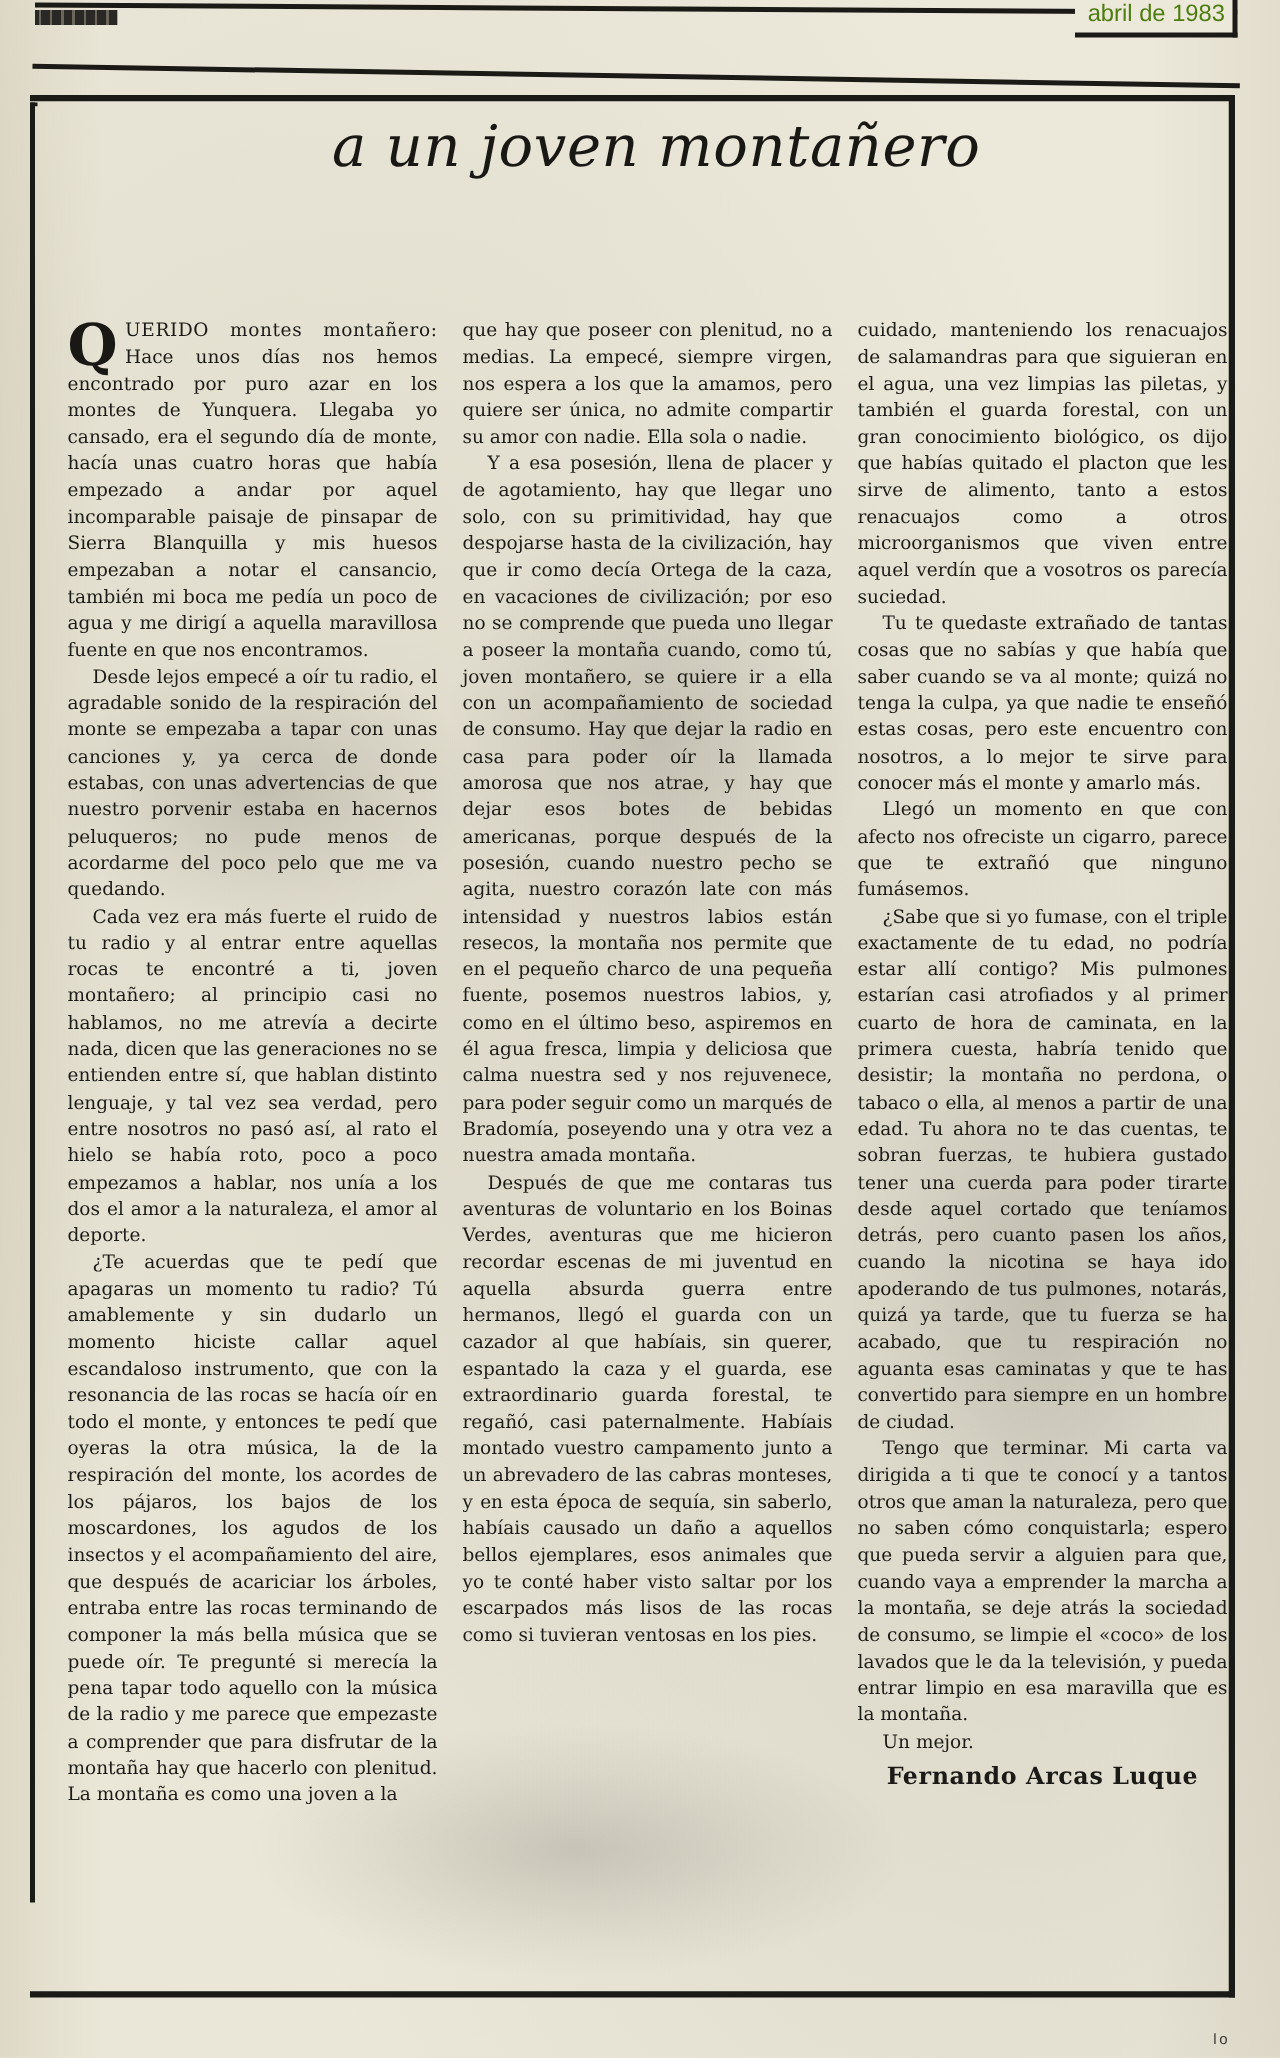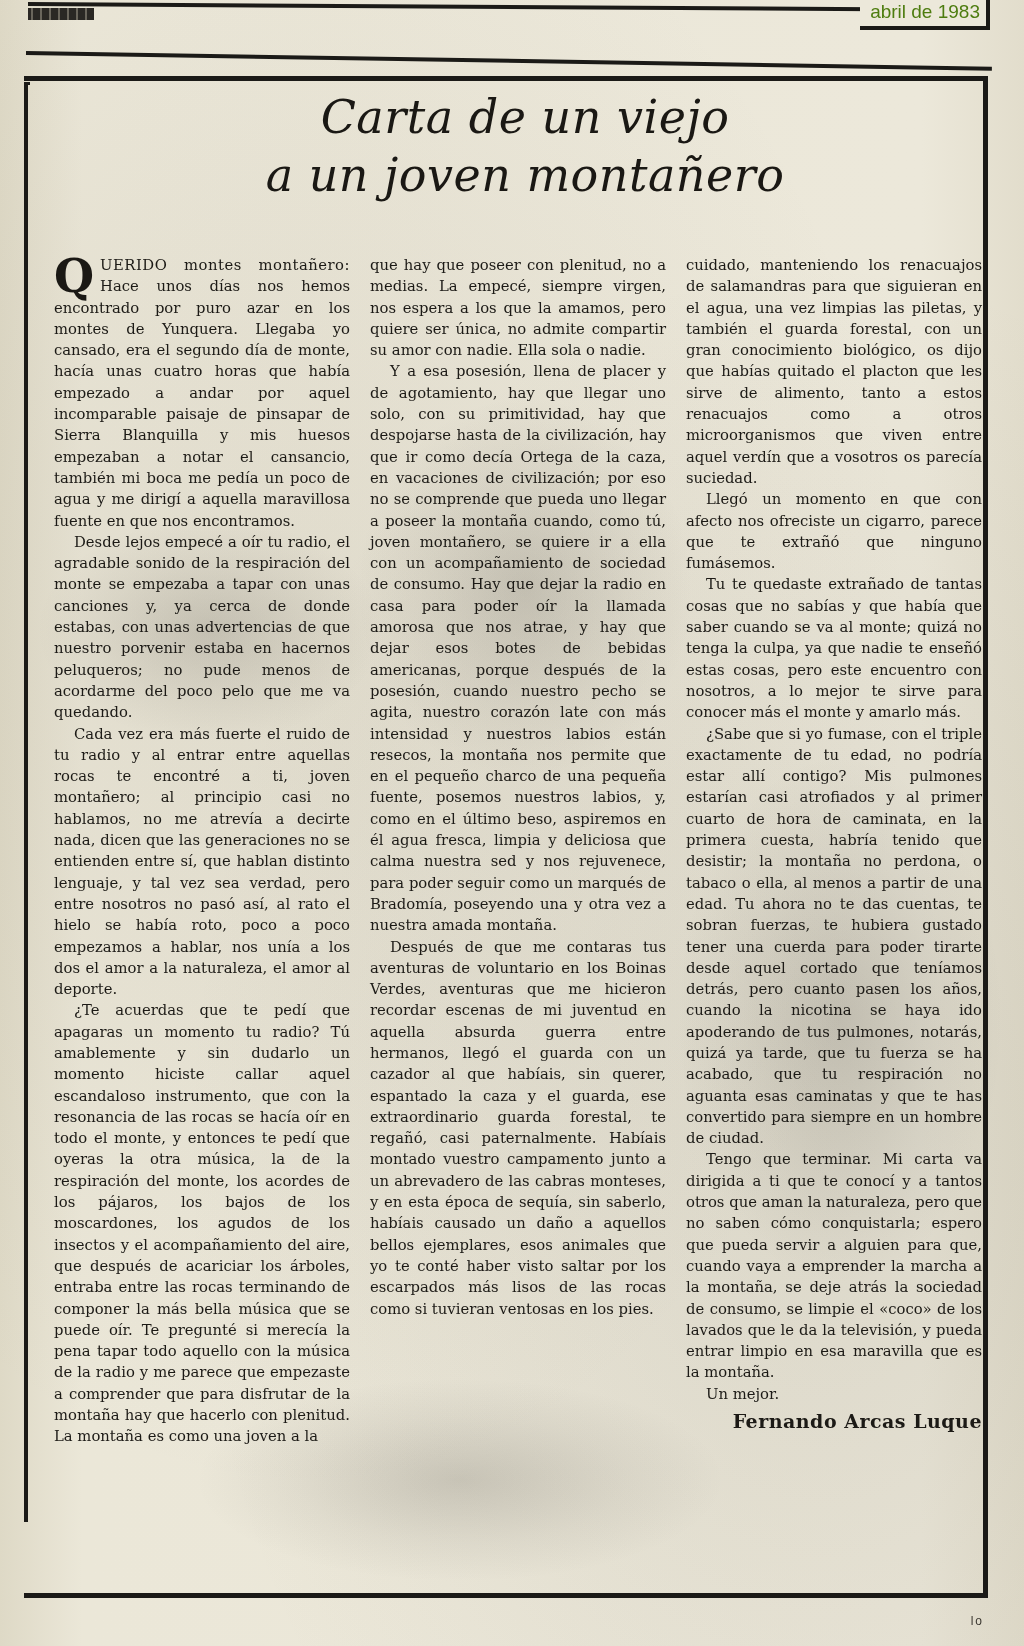--- a/index.html
+++ b/index.html
@@ -150,35 +150,35 @@
   }
   .lead {
     letter-spacing: 0.5px;
   }
   .signoff {
     text-indent: 20px;
   }
   .signature {
     margin-top: 4px !important;
     text-indent: 0 !important;
-    text-align: right;
+    text-align: center;
     font-weight: bold;
     font-size: 19px;
     line-height: 26px;
     letter-spacing: 0.5px;
   }
   .smudge {
     position: absolute;
     pointer-events: none;
     background: radial-gradient(ellipse at center, rgba(40,36,30,0.16) 0%, rgba(40,36,30,0.05) 45%, rgba(0,0,0,0) 72%);
   }
   .footer-scrap {
     position: absolute;
     right: 40px;
-    bottom: 18px;
+    bottom: 8px;
     font-family: "Liberation Sans", "DejaVu Sans", sans-serif;
     font-size: 12px;
     color: #3a3730;
     letter-spacing: 2px;
   }
 </style>
 </head>
 <body>
 
 <div class="header-strip"></div>
@@ -189,21 +189,20 @@
 
 <div class="article-frame"></div>
 <div class="frame-left-tick"></div>
 
 <div class="smudge" style="left:40px; top:520px; width:340px; height:220px;"></div>
 <div class="smudge" style="left:360px; top:400px; width:330px; height:380px;"></div>
 <div class="smudge" style="left:680px; top:760px; width:320px; height:520px;"></div>
 <div class="smudge" style="left:200px; top:1380px; width:520px; height:200px;"></div>
 
 <h1 class="title">
-  <span class="line1">Carta de un viejo</span>
   <span class="line2">a un joven montañero</span>
 </h1>
 
 <div class="columns">
 
   <div class="col">
     <p class="dropcap-para no-indent">
       <span class="dropcap">Q</span>
       <span class="lead">UERIDO montes montañero:</span>
       <span>Hace unos días nos hemos encontrado por puro azar en los montes de Yunquera. Llegaba yo cansado, era el segundo día de monte, hacía unas cuatro horas que había empezado a andar por aquel incomparable paisaje de pinsapar de Sierra Blanquilla y mis huesos empezaban a notar el cansancio, también mi boca me pedía un poco de agua y me dirigí a aquella maravillosa fuente en que nos encontramos.</span>
@@ -214,22 +213,22 @@
   </div>
 
   <div class="col">
     <p class="no-indent">que hay que poseer con plenitud, no a medias. La empecé, siempre virgen, nos espera a los que la amamos, pero quiere ser única, no admite compartir su amor con nadie. Ella sola o nadie.</p>
     <p>Y a esa posesión, llena de placer y de agotamiento, hay que llegar uno solo, con su primitividad, hay que despojarse hasta de la civilización, hay que ir como decía Ortega de la caza, en vacaciones de civilización; por eso no se comprende que pueda uno llegar a poseer la montaña cuando, como tú, joven montañero, se quiere ir a ella con un acompañamiento de sociedad de consumo. Hay que dejar la radio en casa para poder oír la llamada amorosa que nos atrae, y hay que dejar esos botes de bebidas americanas, porque después de la posesión, cuando nuestro pecho se agita, nuestro corazón late con más intensidad y nuestros labios están resecos, la montaña nos permite que en el pequeño charco de una pequeña fuente, posemos nuestros labios, y, como en el último beso, aspiremos en él agua fresca, limpia y deliciosa que calma nuestra sed y nos rejuvenece, para poder seguir como un marqués de Bradomía, poseyendo una y otra vez a nuestra amada montaña.</p>
     <p>Después de que me contaras tus aventuras de voluntario en los Boinas Verdes, aventuras que me hicieron recordar escenas de mi juventud en aquella absurda guerra entre hermanos, llegó el guarda con un cazador al que habíais, sin querer, espantado la caza y el guarda, ese extraordinario guarda forestal, te regañó, casi paternalmente. Habíais montado vuestro campamento junto a un abrevadero de las cabras monteses, y en esta época de sequía, sin saberlo, habíais causado un daño a aquellos bellos ejemplares, esos animales que yo te conté haber visto saltar por los escarpados más lisos de las rocas como si tuvieran ventosas en los pies.</p>
   </div>
 
   <div class="col">
     <p class="no-indent">cuidado, manteniendo los renacuajos de salamandras para que siguieran en el agua, una vez limpias las piletas, y también el guarda forestal, con un gran conocimiento biológico, os dijo que habías quitado el placton que les sirve de alimento, tanto a estos renacuajos como a otros microorganismos que viven entre aquel verdín que a vosotros os parecía suciedad.</p>
+    <p>Tu te quedaste extrañado de tantas cosas que no sabías y que había que saber cuando se va al monte; quizá no tenga la culpa, ya que nadie te enseñó estas cosas, pero este encuentro con nosotros, a lo mejor te sirve para conocer más el monte y amarlo más.</p>
     <p>Llegó un momento en que con afecto nos ofreciste un cigarro, parece que te extrañó que ninguno fumásemos.</p>
-    <p>Tu te quedaste extrañado de tantas cosas que no sabías y que había que saber cuando se va al monte; quizá no tenga la culpa, ya que nadie te enseñó estas cosas, pero este encuentro con nosotros, a lo mejor te sirve para conocer más el monte y amarlo más.</p>
     <p>¿Sabe que si yo fumase, con el triple exactamente de tu edad, no podría estar allí contigo? Mis pulmones estarían casi atrofiados y al primer cuarto de hora de caminata, en la primera cuesta, habría tenido que desistir; la montaña no perdona, o tabaco o ella, al menos a partir de una edad. Tu ahora no te das cuentas, te sobran fuerzas, te hubiera gustado tener una cuerda para poder tirarte desde aquel cortado que teníamos detrás, pero cuanto pasen los años, cuando la nicotina se haya ido apoderando de tus pulmones, notarás, quizá ya tarde, que tu fuerza se ha acabado, que tu respiración no aguanta esas caminatas y que te has convertido para siempre en un hombre de ciudad.</p>
     <p>Tengo que terminar. Mi carta va dirigida a ti que te conocí y a tantos otros que aman la naturaleza, pero que no saben cómo conquistarla; espero que pueda servir a alguien para que, cuando vaya a emprender la marcha a la montaña, se deje atrás la sociedad de consumo, se limpie el «coco» de los lavados que le da la televisión, y pueda entrar limpio en esa maravilla que es la montaña.</p>
     <p class="signoff">Un mejor.</p>
     <p class="signature">Fernando Arcas Luque</p>
   </div>
 
 </div>
 
 <div class="footer-scrap">lo</div>
 

